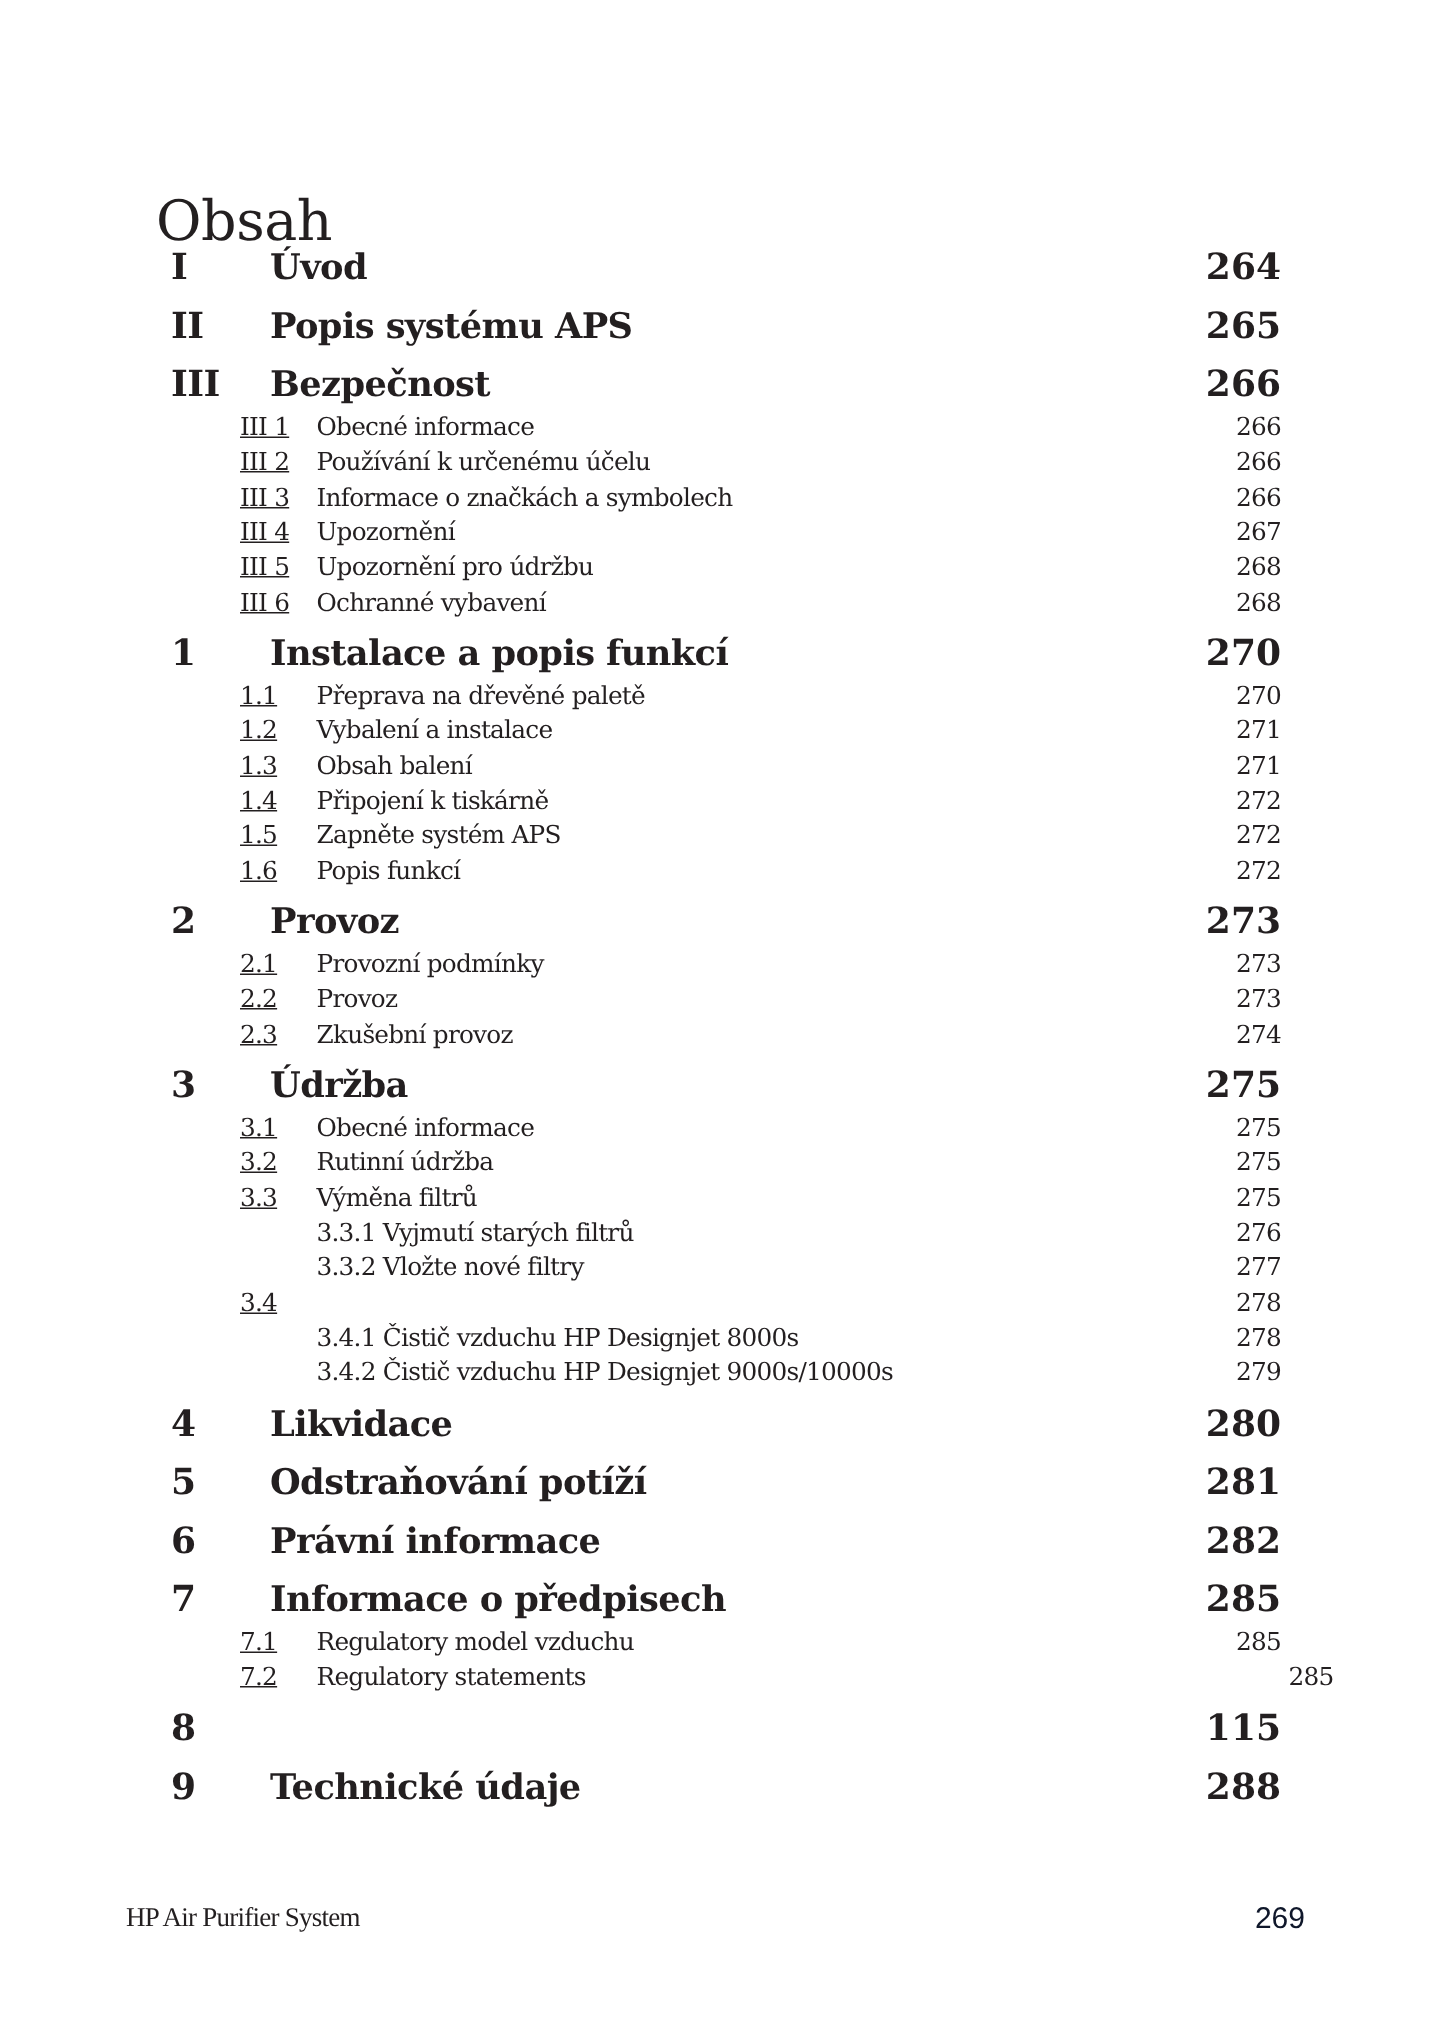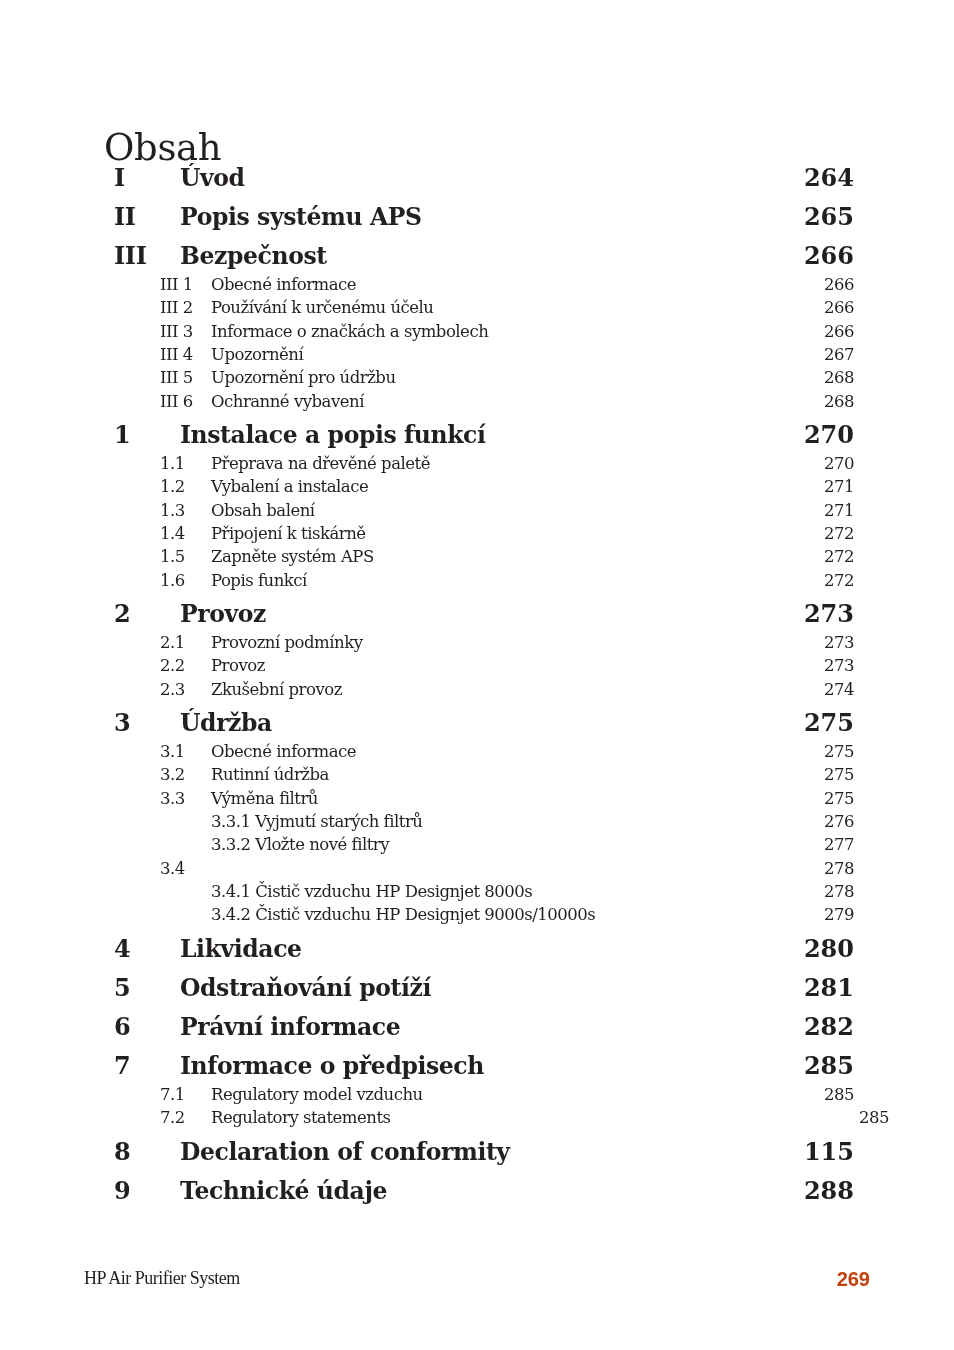--- a/index.html
+++ b/index.html
@@ -7,31 +7,31 @@
          font-family: "DejaVu Serif", "Liberation Serif", serif; color: #231f20; }
   .title { position: absolute; left: 104px; top: 100px; font-size: 37px; font-weight: normal;
            line-height: 46px; letter-spacing: -0.3px; }
   .toc { position: absolute; left: 0; top: 0; width: 954px; }
   .row { position: absolute; left: 0; width: 954px; white-space: nowrap; }
   .row.major { height: 32px; }
   .row.major .num { position: absolute; left: 114px; font-size: 24px; font-weight: bold; line-height: 32px; }
   .row.major .label { position: absolute; left: 180px; font-size: 24px; font-weight: bold; line-height: 32px; }
   .row.major .page { position: absolute; right: 100px; font-size: 24px; font-weight: bold; line-height: 32px; }
   .row.minor { height: 23px; }
-  .row.minor .num { position: absolute; left: 160px; font-size: 17px; line-height: 23px; }
+  .row.minor .num { position: absolute; left: 160px; font-size: 17px; line-height: 23px; text-decoration: underline; }
   .row.minor .label { position: absolute; left: 211px; font-size: 17px; line-height: 23px; }
   .row.minor .page { position: absolute; right: 100px; font-size: 17px; line-height: 23px; }
   .row.sub .label { left: 211px; }
   .row.major .label, .row.major .num { letter-spacing: -0.4px; }
   .row.minor .label, .row.minor .num, .row.minor .page { letter-spacing: -0.5px; font-size: 16.5px; }
   .row.major .label { font-size: 23.5px; }
   .footer-left { position: absolute; left: 84px; top: 1268px; font-size: 18px; letter-spacing: -0.5px;
                  font-family: "Liberation Serif", serif; }
   .footer-right { position: absolute; right: 84px; top: 1268px; font-size: 20px; font-family: "Liberation Sans", sans-serif;
-                  font-weight: 700; color: #c2410c; }
+                  font-weight: 400; color: #0f172a; }
   a.toc-link { color: inherit; text-decoration: none; }
 </style>
 </head>
 <body>
 
 <h1 class="title">Obsah</h1>
 
 <div class="toc" id="toc">
     <a class="row toc-link major" style="top: 162px;">
       <span class="num">I</span>
@@ -198,21 +198,20 @@
       <span class="label">Regulatory model vzduchu</span>
       <span class="page">285</span>
     </a>
     <a class="row toc-link minor" style="top: 1106px; padding-left: 35px;">
       <span class="num">7.2</span>
       <span class="label">Regulatory statements</span>
       <span class="page">285</span>
     </a>
     <a class="row toc-link major" style="top: 1136px;">
       <span class="num">8</span>
-      <span class="label">Declaration of conformity</span>
       <span class="page">115</span>
     </a>
     <a class="row toc-link major" style="top: 1175px;">
       <span class="num">9</span>
       <span class="label">Technické údaje</span>
       <span class="page">288</span>
     </a>
   </div>
 
 <div class="footer-left">HP Air Purifier System</div>

